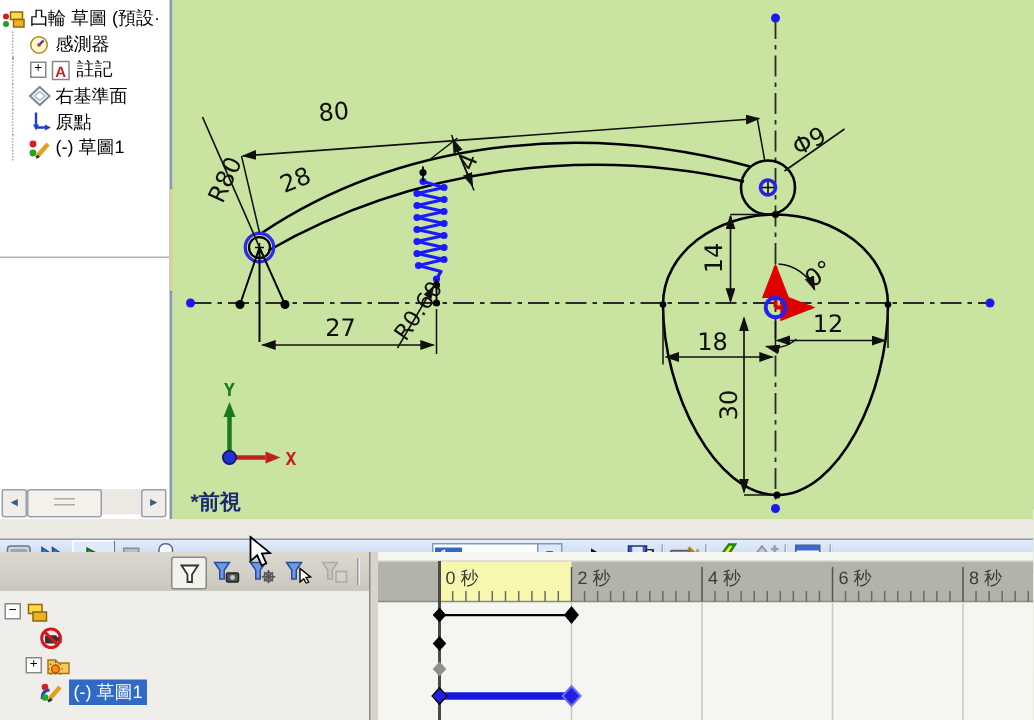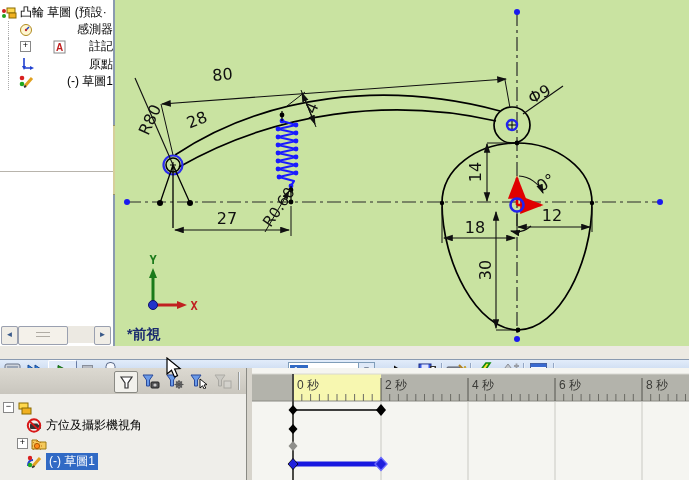--- a/index.html
+++ b/index.html
@@ -6,21 +6,21 @@
   body{font-family:"Liberation Sans","DejaVu Sans",sans-serif;}
   #app{position:relative;width:689px;height:480px;overflow:hidden;background:#ece9e2;}
   .abs{position:absolute;}
 
   
   #left-panel{left:0;top:0;width:113px;height:346px;background:#fff;border-right:2px solid #8a9ab0;}
   .tree{padding:4px 0 0 2px;}
   .trow{display:flex;align-items:center;height:17.2px;font-size:12px;color:#000;white-space:nowrap;overflow:hidden;}
   .trow .exp{width:9px;height:9px;border:1px solid #888;background:#fff;font-size:9px;line-height:7px;text-align:center;margin:0 2px 0 1px;flex:0 0 auto;}
   .trow .icon{width:15px;height:14px;margin-right:3px;flex:0 0 auto;}
-  .kids .trow{padding-left:10px;border-left:1px dotted #aaa;margin-left:6px;justify-content:space-between;}
+  .kids .trow{padding-left:10px;border-left:1px dotted #aaa;margin-left:6px;}
   #panel-split{left:0;top:171px;width:113px;height:1px;background:#b8b4ac;}
   #flyout-tab{left:113px;top:125px;width:9px;height:70px;background:#d6cf9a;border:1px solid #9a9468;border-left:none;border-radius:0 4px 4px 0;color:#6a6440;font-size:7px;line-height:9px;text-align:center;padding-top:14px;box-sizing:border-box;}
   #hscroll{left:1px;top:326px;width:110px;height:17px;background:#ece9e2;}
   .sb-btn{position:absolute;top:0;width:15px;height:17px;background:#f0ede6;border:1px solid #9aa0b0;border-radius:2px;font-size:8px;color:#3a5a8a;text-align:center;line-height:15px;}
   #sb-thumb{position:absolute;left:17px;top:0;width:48px;height:17px;background:#f4f1ea;border:1px solid #9aa0b0;border-radius:2px;}
   #sb-thumb .grip{margin:5px auto 0;width:14px;border-top:1px solid #b0aca4;border-bottom:1px solid #b0aca4;height:3px;}
 
   
   #viewport{left:115px;top:0;width:574px;height:346px;background:#c9e3a1;}
   #view-label{left:12px;top:326px;font-size:14px;font-weight:bold;color:#1a2a6e;}
@@ -81,20 +81,29 @@
         </div>
         <div class="trow">
           <span class="exp">+</span>
           <span class="icon">
             <svg width="15" height="14">
                 <rect x="2" y="1" width="11" height="12" fill="#fff" stroke="#888"></rect>
                 <text x="7.5" y="11" font-size="10" font-weight="bold" fill="#c02020" text-anchor="middle">A</text>
               </svg>
           </span>
           <span>註記</span>
+        </div>
+        <div class="trow">
+          <span class="icon">
+            <svg width="15" height="14">
+                <polygon points="7.5,1 14,7 7.5,13 1,7" fill="none" stroke="#7a8aa0" stroke-width="1.4"></polygon>
+                <polygon points="7.5,4 11,7 7.5,10 4,7" fill="none" stroke="#aab6c6" stroke-width="1"></polygon>
+              </svg>
+          </span>
+          <span>右基準面</span>
         </div>
         <div class="trow">
           <span class="icon">
             <svg width="15" height="14">
                 <path d="M5,1 V11 M5,11 H13" stroke="#2040d0" stroke-width="1.6" fill="none"></path>
                 <path d="M3,9 L5,13 L7,9 Z M11,9 L15,11 L11,13 Z" fill="#2040d0"></path>
               </svg>
           </span>
           <span>原點</span>
         </div>
@@ -389,21 +398,20 @@
         <div class="mrow">
           <span class="spc" style="width:12px;"></span>
           <span class="icon">
             <svg width="16" height="15">
                 <rect x="4" y="5.5" width="8" height="5.5" rx="1" fill="#333"></rect>
                 <path d="M12,7 L15,5.5 V11 L12,9.5 Z" fill="#333"></path>
                 <circle cx="8" cy="7.5" r="6.2" fill="none" stroke="#d81818" stroke-width="2"></circle>
                 <path d="M3.6,3.1 L12.4,11.9" stroke="#d81818" stroke-width="2"></path>
               </svg>
           </span>
-          <span>方位及攝影機視角</span>
         </div>
         <div class="mrow">
           <span class="exp">+</span>
           <span class="icon">
             <svg width="16" height="15">
                 <path d="M1,4 H6 L8,6 H15 V13 H1 Z" fill="#f5c95c" stroke="#a07a10"></path>
                 <circle cx="6" cy="10" r="2.6" fill="#ff8c1a" stroke="#b05800"></circle>
                 <path d="M6,6 V4.5 M6,14 V13.6 M2,10 H1.2 M10,10 h.8 M3.2,7.2 l-.8,-.8 M8.8,12.8 l.8,.8 M8.8,7.2 l.8,-.8 M3.2,12.8 l-.8,.8" stroke="#b05800" stroke-width="1"></path>
               </svg>
           </span>

